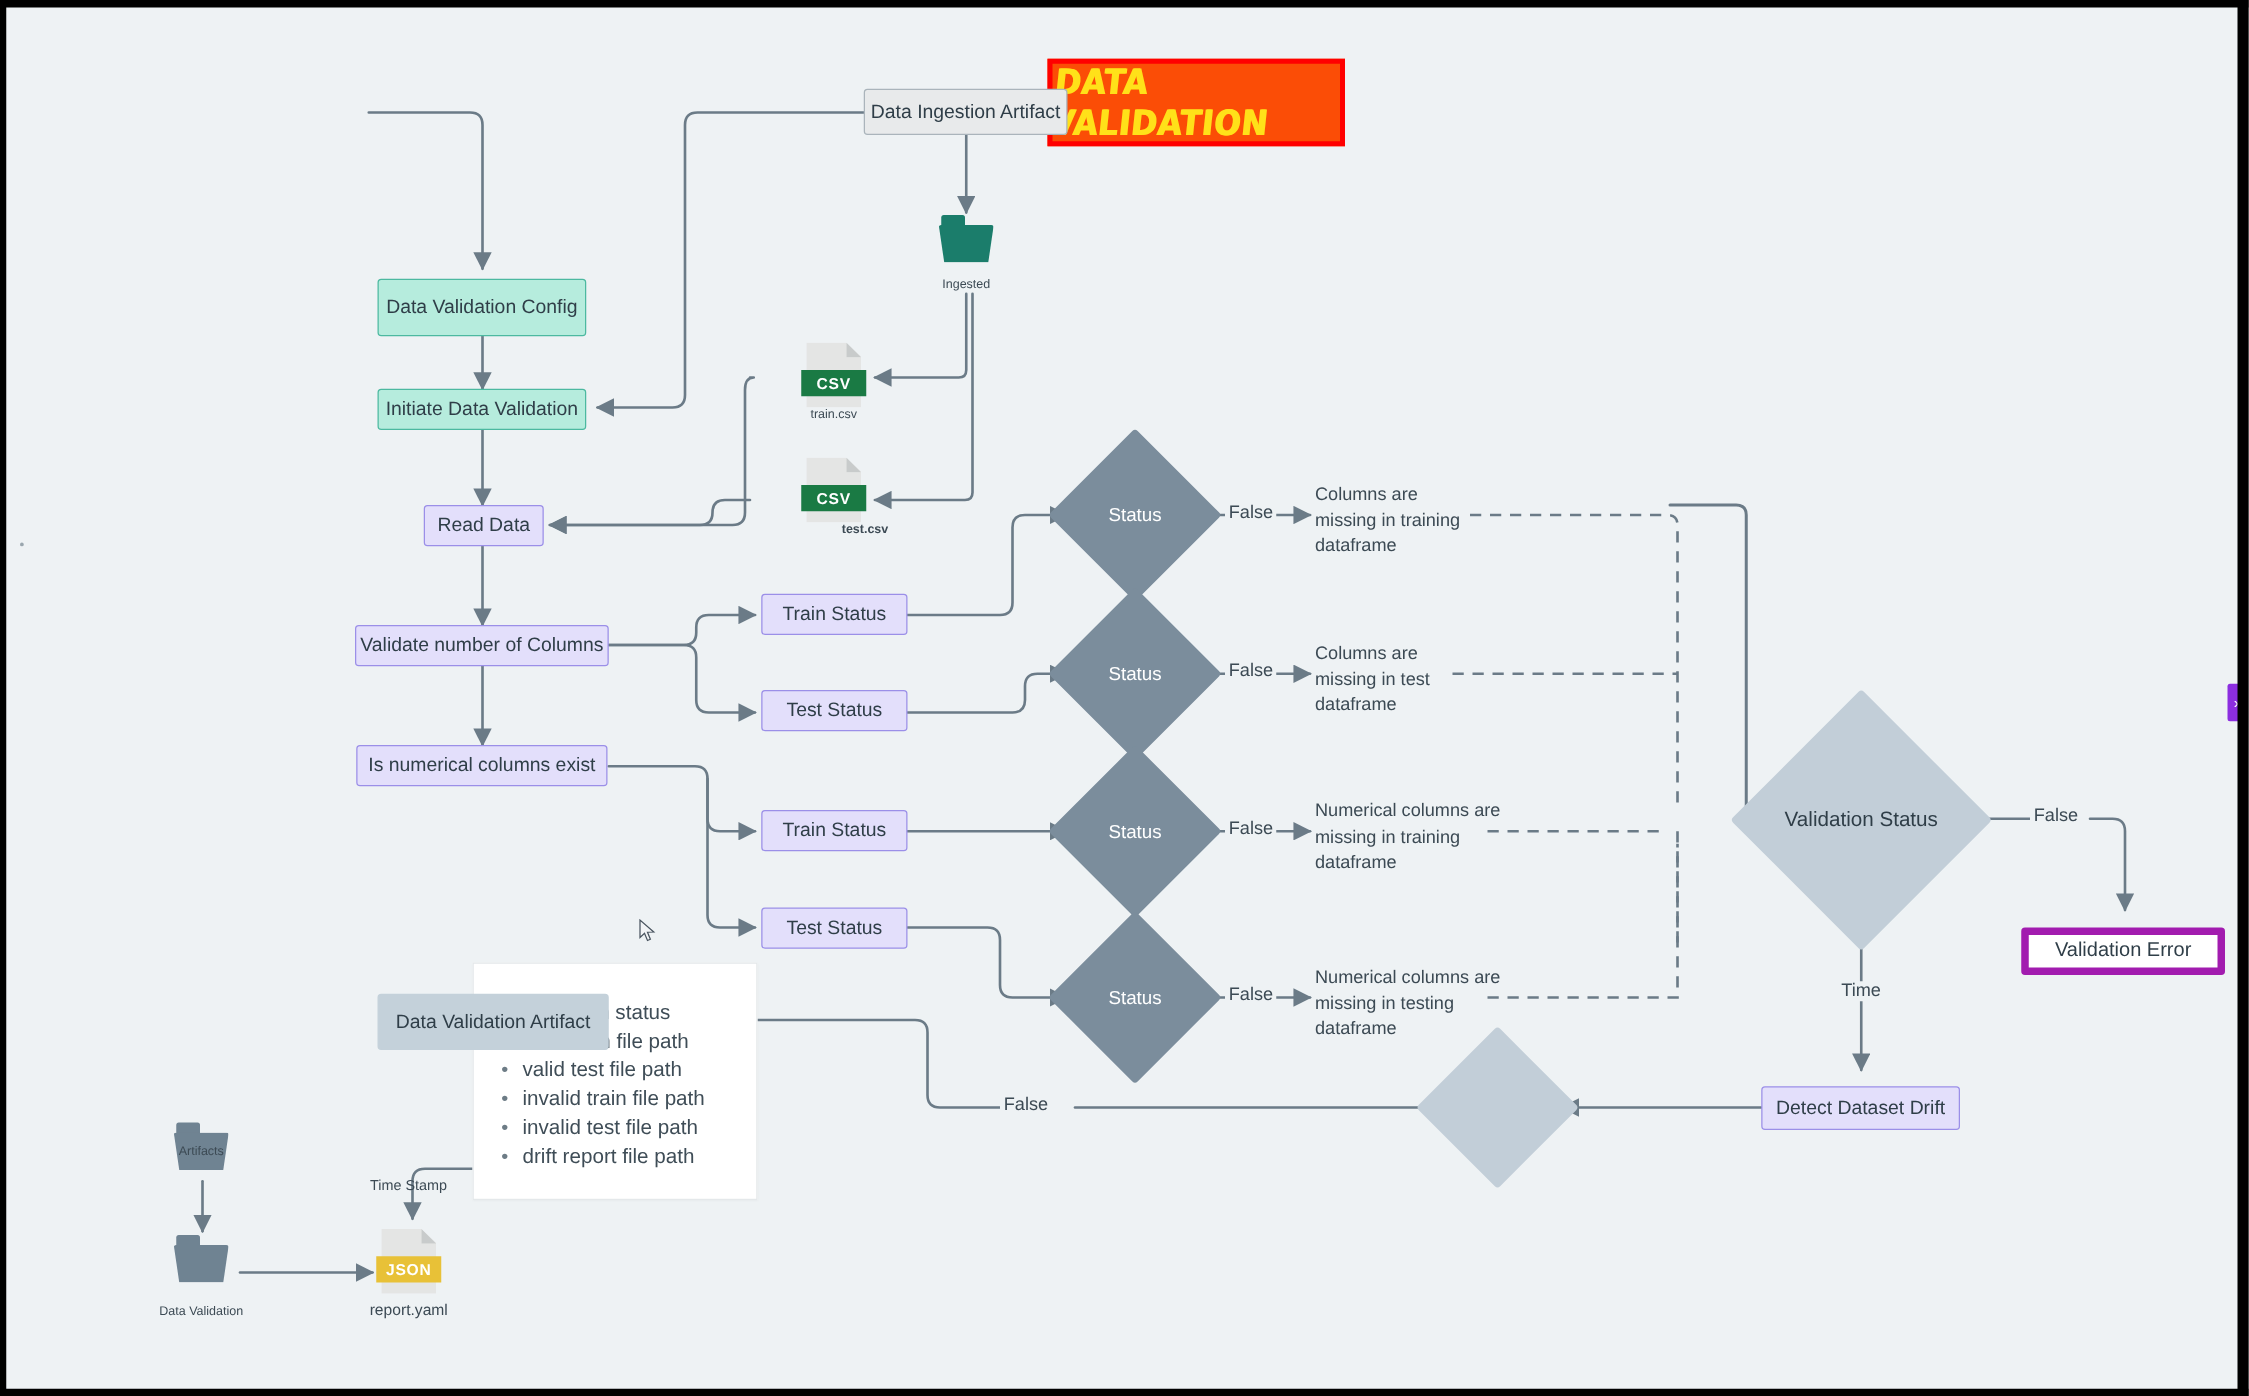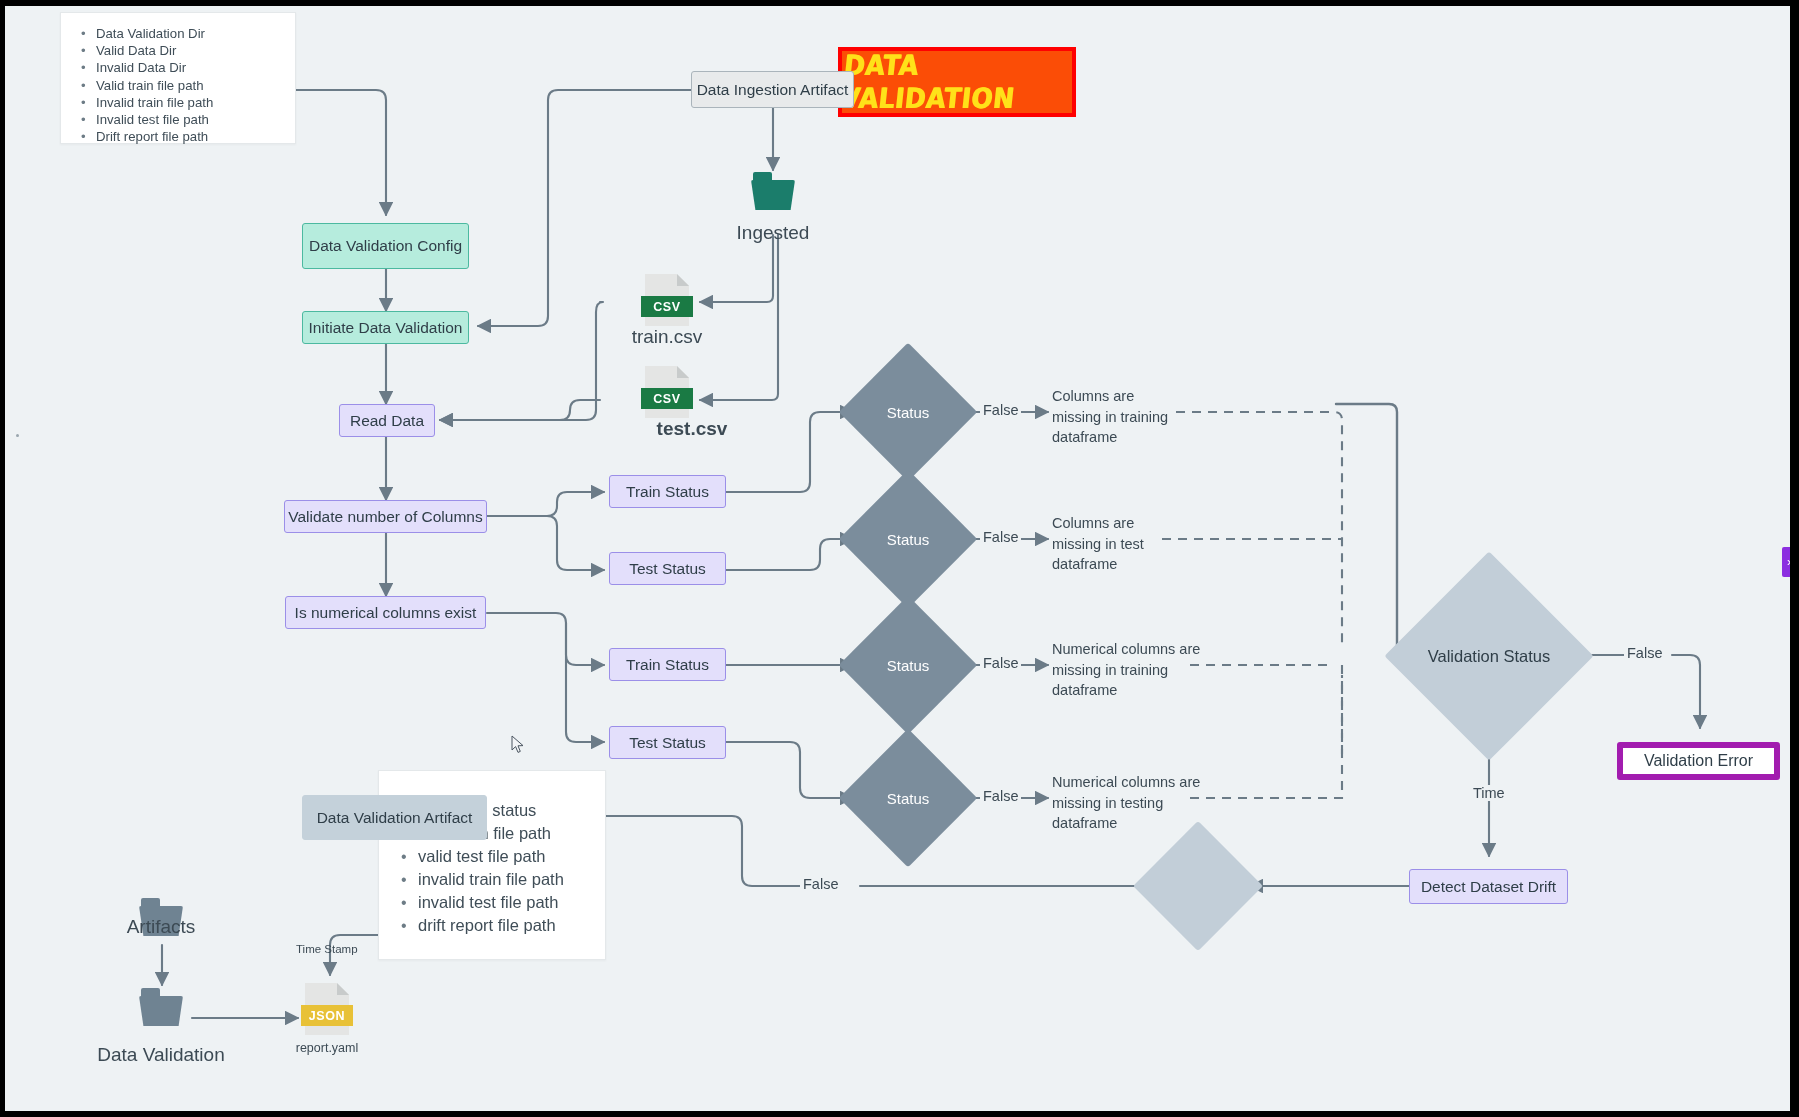--- a/index.html
+++ b/index.html
@@ -65,21 +65,21 @@
                   align-items: center; justify-content: center; }
   #title-banner-text { color: #ffe119; font-size: 25px; font-weight: bold;
                        font-family: "DejaVu Sans", sans-serif; letter-spacing: 0.5px;
                        transform: skewX(-6deg) scaleY(1.12); text-shadow: 1px 0 0 #ffe119; }
 
   
   .folder { position: absolute; width: 44px; height: 38px; }
   .folder .tab  { position: absolute; left: 2px; top: 0; width: 19px; height: 10px; border-radius: 2px 2px 0 0; }
   .folder .body { position: absolute; left: 0; top: 8px; width: 44px; height: 30px;
                   clip-path: polygon(0% 0%, 100% 0%, 90% 100%, 10% 100%); border-radius: 2px; }
-  .icon-label { position: absolute; color: #3c4a54; font-size: 19px; text-align: center; }
+  .icon-label { position: absolute; color: #3c4a54; font-size: 10px; text-align: center; }
 
   
   .fileicon { position: absolute; width: 44px; height: 52px; }
   .fileicon .page { position: absolute; left: 0; top: 0; width: 44px; height: 52px;
                     background: #e4e5e4; clip-path: polygon(0 0, 72% 0, 100% 22%, 100% 100%, 0 100%); }
   .fileicon .fold { position: absolute; right: 0; top: 0; width: 12px; height: 12px;
                     background: #c8cbcb; clip-path: polygon(0 0, 100% 100%, 0 100%); }
   .fileicon .band { position: absolute; left: -4px; top: 22px; width: 52px; height: 21px;
                     display: flex; align-items: center; justify-content: center;
                     color: #fff; font-size: 12.5px; font-weight: bold; letter-spacing: .6px; }
@@ -181,31 +181,20 @@
 
     <g fill="none" stroke="#6b7b87" stroke-width="2.1" stroke-dasharray="9 7" stroke-linecap="butt">
       <path d="M 1176 412 L 1334 412 Q 1342 412 1342 420 L 1342 645"></path>
       <path d="M 1162 539 L 1342 539"></path>
       <path d="M 1190 665 L 1330 665"></path>
       <path d="M 1190 798 L 1342 798 L 1342 675"></path>
       <path d="M 1342 665 L 1342 760"></path>
     </g>
   </svg>
 
-  <div class="listbox" id="list-top">
-    <ul>
-      <li>Data Validation Dir</li>
-      <li>Valid Data Dir</li>
-      <li>Invalid Data Dir</li>
-      <li>Valid train file path</li>
-      <li>Invalid train file path</li>
-      <li>Invalid test file path</li>
-      <li>Drift report file path</li>
-    </ul>
-  </div>
 
   <div class="listbox" id="list-bottom">
     <ul>
       <li>validation status</li>
       <li>valid train file path</li>
       <li>valid test file path</li>
       <li>invalid train file path</li>
       <li>invalid test file path</li>
       <li>drift report file path</li>
     </ul>

